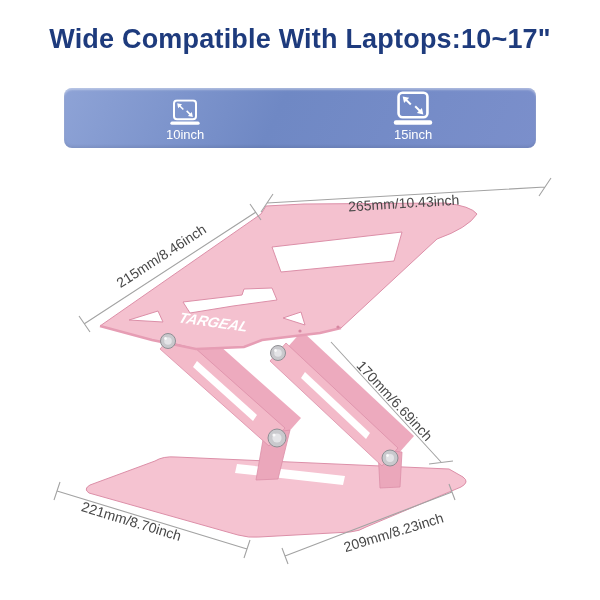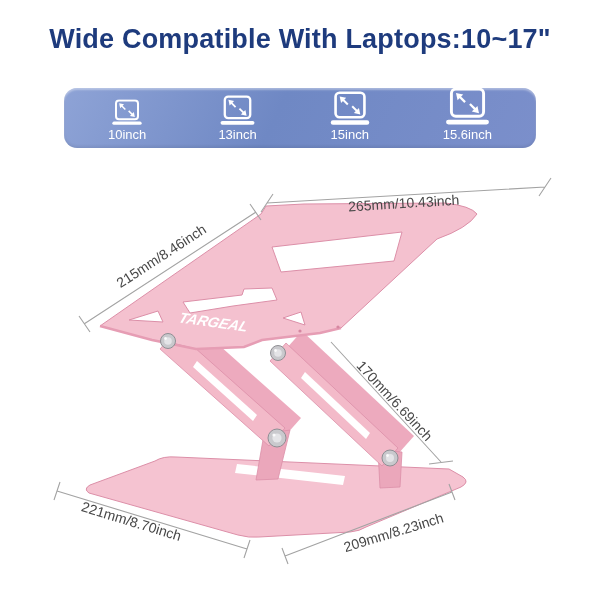--- a/index.html
+++ b/index.html
@@ -8,21 +8,21 @@
     background:#ffffff;
     font-family:"Liberation Sans", sans-serif;
   }
   .title{
     position:absolute;top:24px;left:0;width:600px;
     text-align:center;margin:0;
     font-size:27px;font-weight:bold;color:#1e3b7d;letter-spacing:.2px;
   }
   .banner{
     position:absolute;left:64px;top:88px;width:472px;height:60px;
-    border-radius:13px;
+    border-radius:8px;
     background:linear-gradient(115deg,#8ea3d6 0%,#6f88c4 45%,#7b8fcb 100%);
     box-shadow:inset 0 2px 2px rgba(255,255,255,.38), inset 0 -2px 3px rgba(0,0,0,.08);
   }
   .banner-items{
     display:flex;justify-content:space-around;align-items:flex-end;
     height:100%;padding:5px 8px 6px;box-sizing:border-box;
   }
   .size-item{display:flex;flex-direction:column;align-items:center;justify-content:flex-end;gap:2px;}
   .size-label{color:#ffffff;font-size:13px;line-height:14px;}
   .licon{display:block;}
@@ -52,36 +52,24 @@
 
 <div class="banner">
   <div class="banner-items">
     <div class="size-item">
       <svg class="licon s0" viewBox="0 0 48 40">
           <use href="#laptop-sym"></use>
         </svg>
       <div class="size-label">10inch</div>
     </div>
     <div class="size-item">
-      <svg class="licon s1" viewBox="0 0 48 40">
-          <use href="#laptop-sym"></use>
-        </svg>
-      <div class="size-label">13inch</div>
-    </div>
-    <div class="size-item">
       <svg class="licon s2" viewBox="0 0 48 40">
           <use href="#laptop-sym"></use>
         </svg>
       <div class="size-label">15inch</div>
-    </div>
-    <div class="size-item">
-      <svg class="licon s3" viewBox="0 0 48 40">
-          <use href="#laptop-sym"></use>
-        </svg>
-      <div class="size-label">15.6inch</div>
     </div>
   </div>
 </div>
 
 <svg class="stand" viewBox="0 0 600 600">
 
   <path d="M90,485 Q83,489 89,493 L238,535 Q249,538 259,537 L350,532 Q360,531 366,527 L461,487 Q470,482 463,477 L449,469 L176,457 Q163,456 155,461 Z" fill="#f5c3d1" stroke="#dc8fa8" stroke-width="1"></path>
   <path d="M237,464 L345,476 L343,485 L235,473 Z" fill="#ffffff"></path>
 
   <polygon points="192,321 301,418 285,436 176,339" fill="#edaabe"></polygon>

